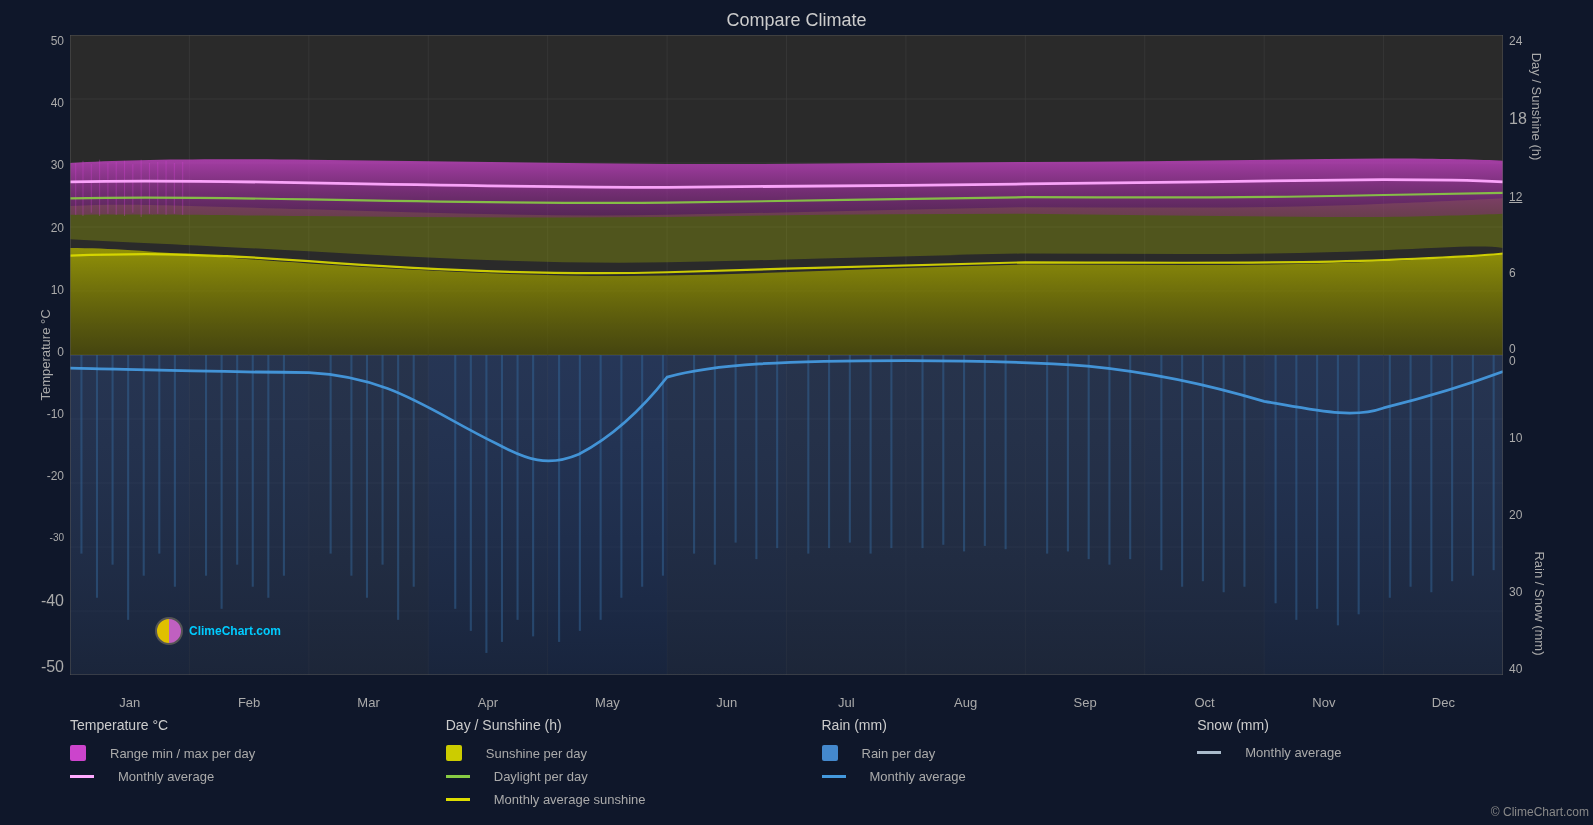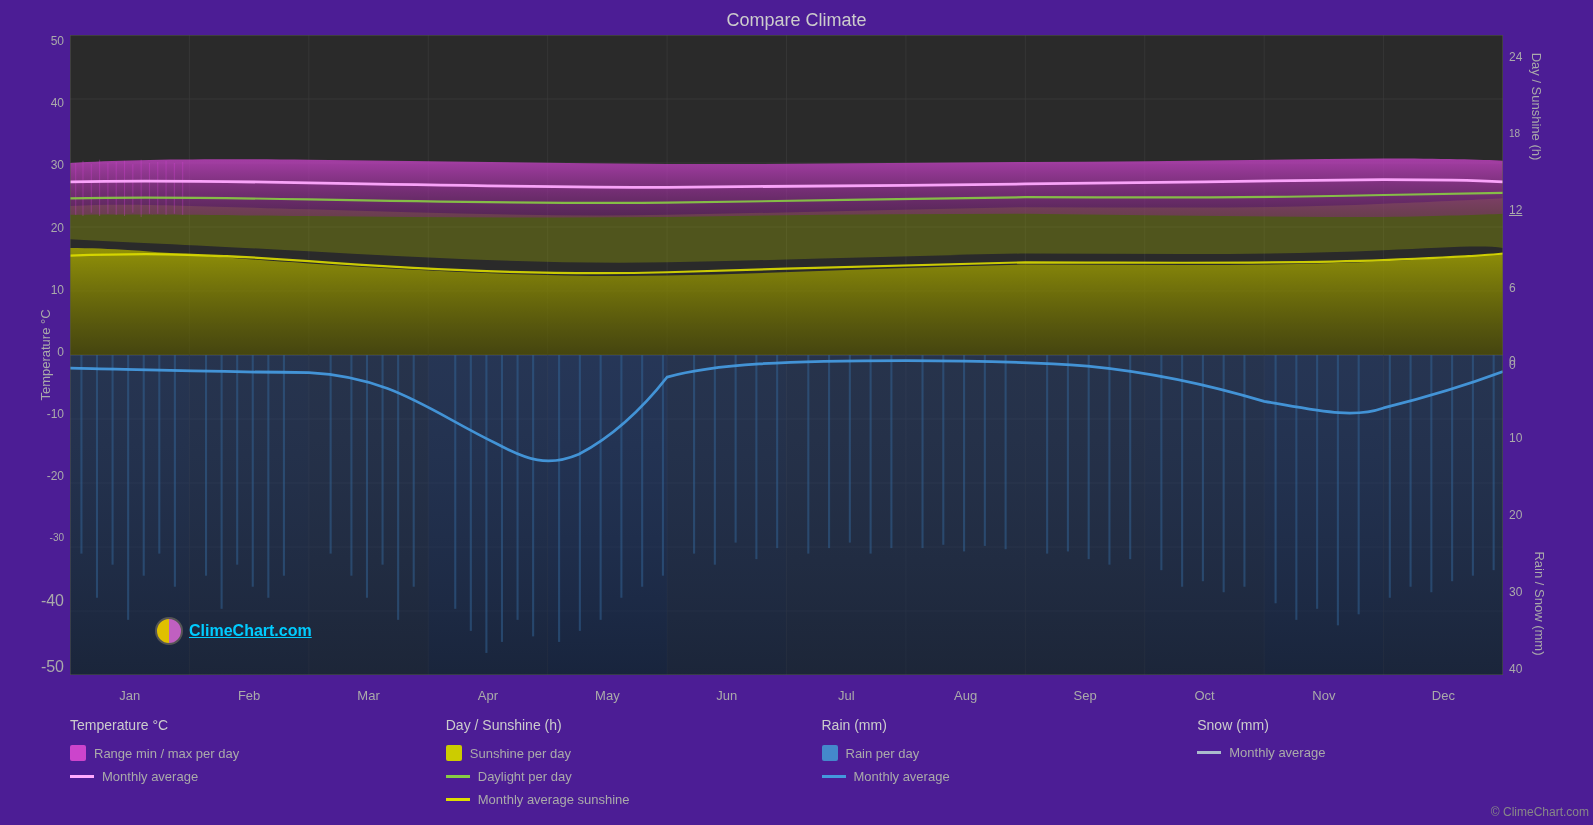--- a/index.html
+++ b/index.html
@@ -8,21 +8,21 @@
       width: 1593px;
       height: 825px;
       font-family: Arial, sans-serif;
       color: #ccc;
       overflow: hidden;
     }
 
     .main-container {
       width: 1593px;
       height: 825px;
-      background: #4c1d95;
+      background: #0f172a;
       position: relative;
       display: flex;
       flex-direction: column;
     }
 
     .chart-title {
       text-align: center;
       color: #cccccc;
       font-size: 18px;
       padding: 10px 0 4px 0;
@@ -103,21 +103,21 @@
       height: 30px;
       display: flex;
       margin-left: 70px;
       margin-right: 90px;
     }
 
     .x-axis-inner {
       flex: 1;
       display: flex;
       justify-content: space-around;
-      align-items: center;
+      align-items: flex-start;
       padding: 20px 0;
     }
 
     .x-label {
       color: #aaa;
       font-size: 13px;
       text-align: center;
       flex: 1;
     }
 
@@ -160,23 +160,22 @@
     .logo-circle {
       width: 28px;
       height: 28px;
       border-radius: 50%;
       background: conic-gradient(#c060c0 0deg 180deg, #e0c000 180deg 360deg);
       border: 2px solid #555;
     }
 
     .logo-text {
       color: #00ccff;
-      font-size: 16px;
+      font-size: 12px;
       font-weight: bold;
-      text-decoration: underline;
     }
 
     
     .legend-area {
       height: 120px;
       display: flex;
       flex-direction: row;
       padding: 12px 20px 8px 70px;
       gap: 0;
     }
@@ -191,21 +190,21 @@
     .legend-title {
       color: #ccc;
       font-size: 14px;
       font-weight: normal;
       margin-bottom: 4px;
     }
 
     .legend-item {
       display: flex;
       align-items: center;
-      gap: 8px;
+      gap: 24px;
       color: #aaa;
       font-size: 13px;
     }
 
     .legend-swatch-rect {
       width: 16px;
       height: 16px;
       border-radius: 2px;
       flex-shrink: 0;
     }
@@ -432,23 +431,23 @@
         <div class="logo-bottom-left">
           <div class="logo-circle"></div>
           <span class="logo-text">ClimeChart.com</span>
         </div>
 
       </div>
 
       <div class="y-axis-right">
         <div class="y-axis-label-right-top">Day / Sunshine (h)</div>
         <div class="y-axis-label-right-bottom">Rain / Snow (mm)</div>
-        <div id="right-ticks-top" style="position:absolute;left:6px;top:16px;height:50%;display:flex;flex-direction:column;justify-content:space-between;">
+        <div id="right-ticks-top" style="position:absolute;left:6px;top:0;height:50%;display:flex;flex-direction:column;justify-content:space-between;">
         <span style="color: rgb(170, 170, 170); font-size: 12px; line-height: 1;">24</span>
-            <span style="color: rgb(170, 170, 170); font-size: 10px; line-height: 1;">18</span>
+            <span style="color: rgb(170, 170, 170); font-size: 16px; line-height: 1;">18</span>
             <span style="color: rgb(170, 170, 170); font-size: 12px; line-height: 1; text-decoration: underline;">12</span>
             <span style="color: rgb(170, 170, 170); font-size: 12px; line-height: 1;">6</span>
             <span style="color: rgb(170, 170, 170); font-size: 12px; line-height: 1;">0</span>
           </div>
         <div id="right-ticks-bottom" style="position:absolute;left:6px;top:50%;height:50%;display:flex;flex-direction:column;justify-content:space-between;">
         <span style="color: rgb(170, 170, 170); font-size: 12px; line-height: 1;">0</span>
             <span style="color: rgb(170, 170, 170); font-size: 12px; line-height: 1;">10</span>
             <span style="color: rgb(170, 170, 170); font-size: 12px; line-height: 1;">20</span>
             <span style="color: rgb(170, 170, 170); font-size: 12px; line-height: 1;">30</span>
             <span style="color: rgb(170, 170, 170); font-size: 12px; line-height: 1;">40</span>

